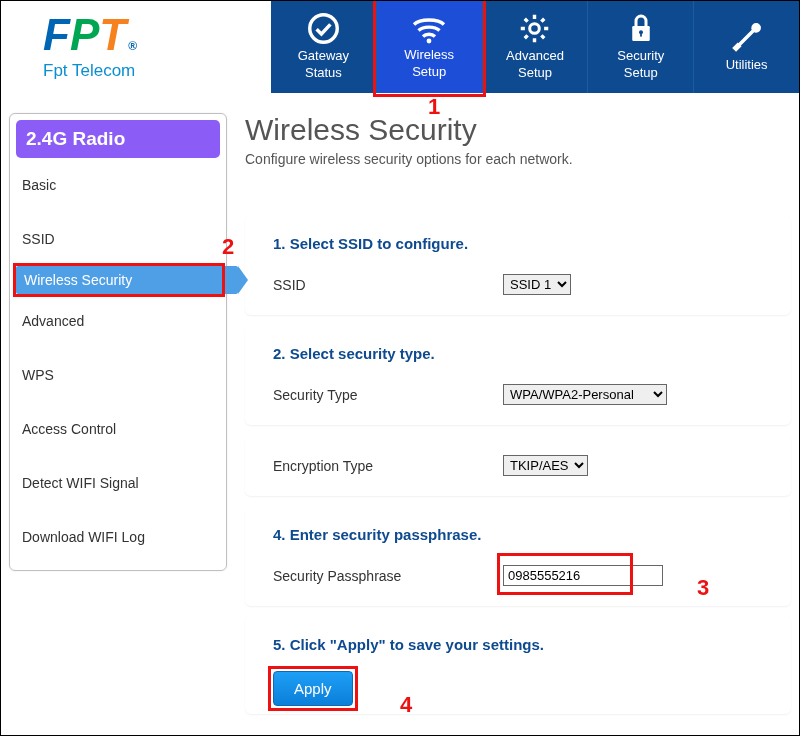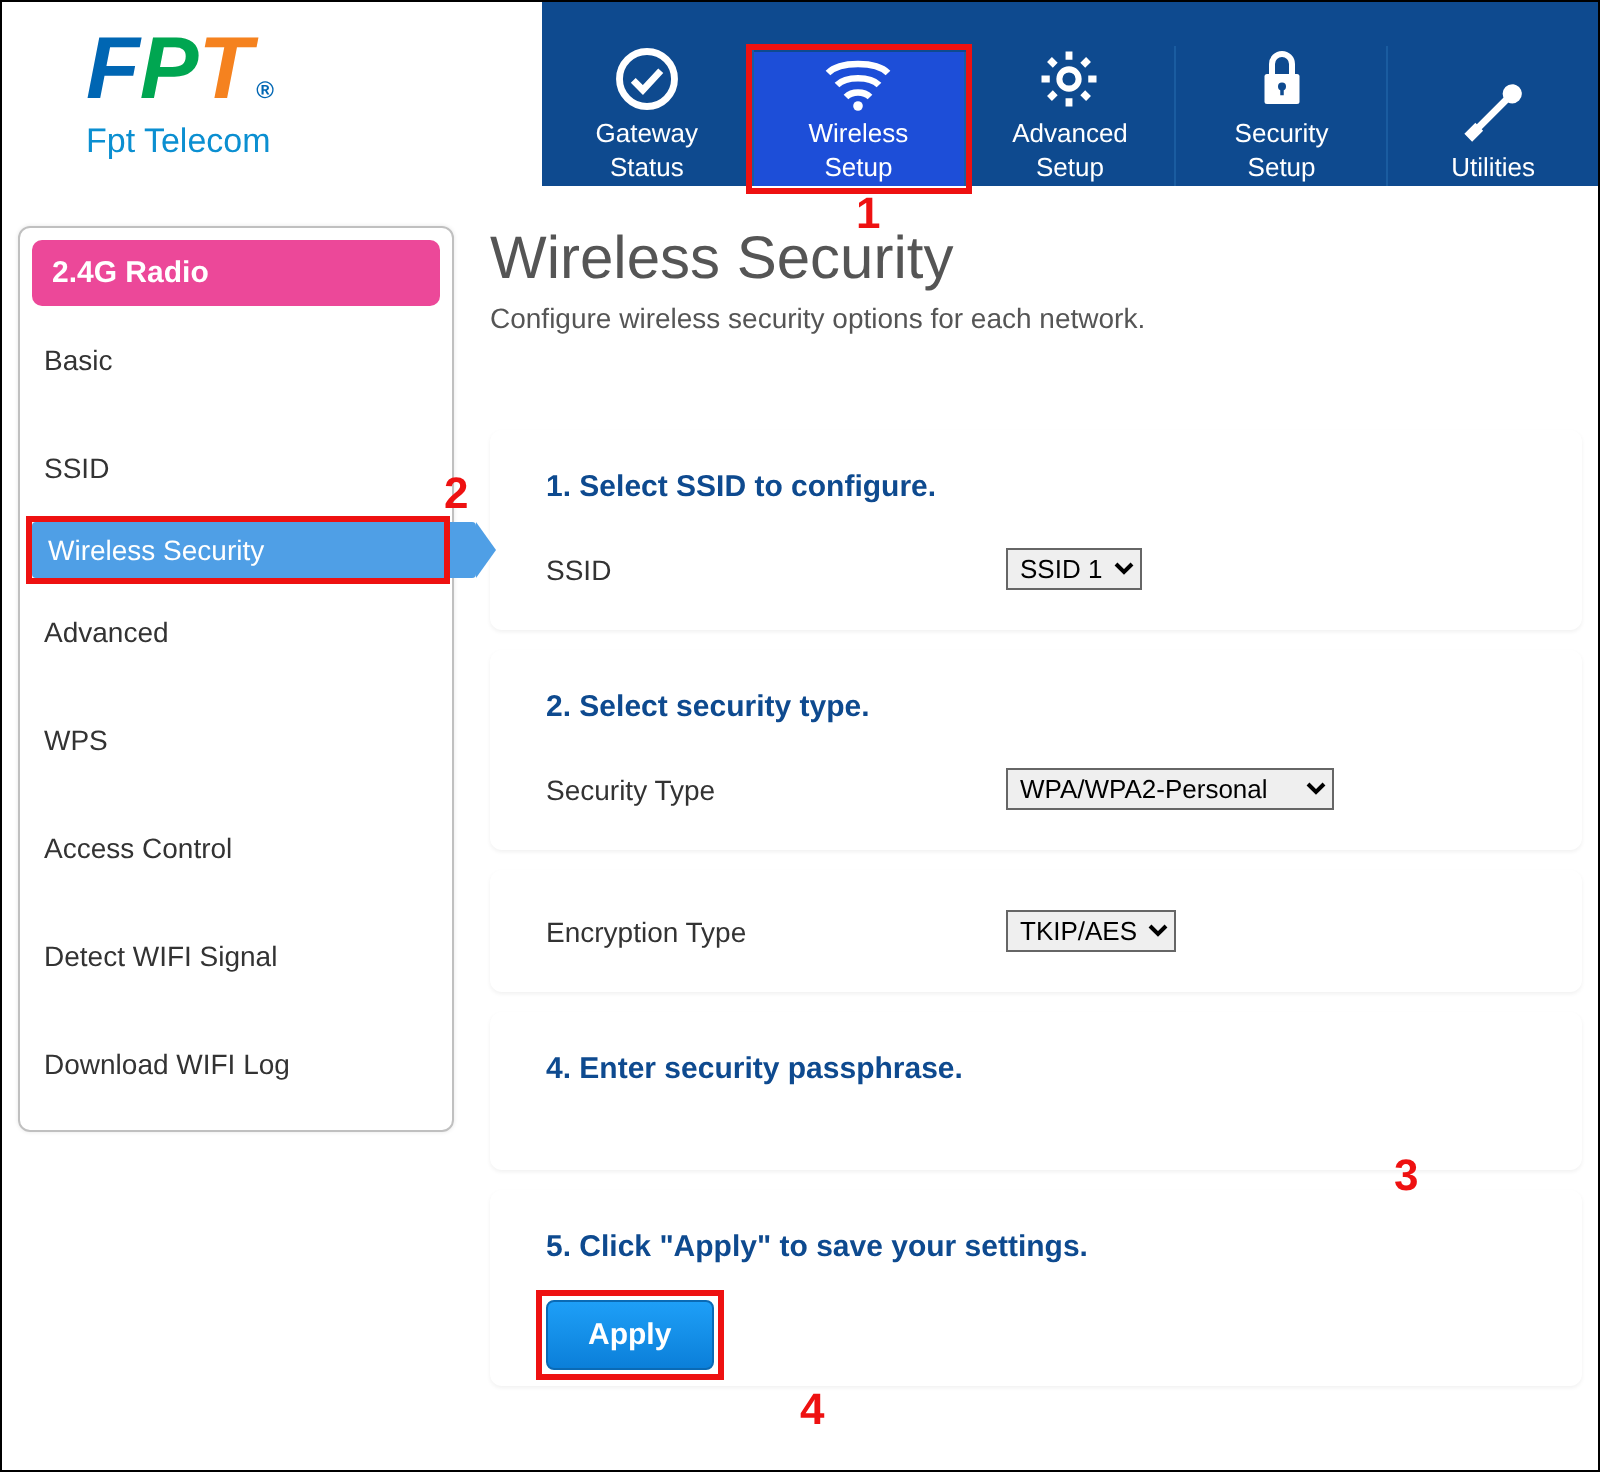--- a/index.html
+++ b/index.html
@@ -7,52 +7,52 @@
     
     .header { display: flex; height: 92px; }
     .logo-area { width: 270px; padding: 12px 0 8px 42px; background: #fff; }
     .logo-text { display: flex; align-items: baseline; font-size: 44px; font-weight: bold; font-style: italic; line-height: 1; }
     .logo-f { color: #0066b3; }
     .logo-p { color: #00a651; }
     .logo-t { color: #f5821f; }
     .logo-reg { font-size: 12px; color: #0066b3; font-style: normal; padding-left: 2px; }
     .logo-sub { color: #0b8fd1; font-size: 17px; margin-top: 4px; }
     
-    .nav { flex: 1; background: #0e4a8f; display: flex; align-items: flex-end; }
+    .nav { flex: 1; background: #0e4a8f; display: flex; }
     .nav-item { flex: 1; display: flex; flex-direction: column; align-items: center; justify-content: center; color: #fff; font-size: 13px; line-height: 1.3; text-align: center; cursor: pointer; border-right: 1px solid #1a5ca0; position: relative; }
     .nav-item:last-child { border-right: none; }
     .nav-item svg { margin-bottom: 3px; }
     .nav-item.active { background: #1d4ed8; }
     .nav-highlight-red { position: absolute; border: 3px solid #e11; top: -4px; left: -4px; right: -4px; bottom: -4px; pointer-events: none; }
     
     .content { display: flex; padding: 20px 8px 0 8px; gap: 18px; }
     
     .sidebar { width: 218px; border: 1px solid #c0c0c0; border-radius: 6px; padding: 6px; align-self: flex-start; box-shadow: 0 0 2px rgba(0,0,0,0.1); }
-    .sidebar-header { background: #ec4899; color: #fff; font-weight: bold; padding: 8px 10px; border-radius: 5px; font-size: 15px; }
+    .sidebar-header { background: #8b5cf6; color: #fff; font-weight: bold; padding: 8px 10px; border-radius: 5px; font-size: 19px; }
     .sidebar-item { padding: 19px 6px; color: #333; cursor: pointer; font-size: 14px; position: relative; }
     .sidebar-item.active { background: #4f9fe6; color: #fff; padding: 6px 8px; border-radius: 2px; margin-right: -18px; }
     .sidebar-item.active::after { content: ""; position: absolute; right: -10px; top: 0; width: 0; height: 0; border-top: 14px solid transparent; border-bottom: 14px solid transparent; border-left: 10px solid #4f9fe6; }
     .sidebar-highlight { position: absolute; border: 3px solid #e11; top: -3px; left: -3px; width: 212px; height: 34px; pointer-events: none; }
     
     .main { flex: 1; }
     .page-title { font-size: 30px; font-weight: normal; color: #555; margin-bottom: 4px; }
     .page-desc { font-size: 14px; color: #555; margin-bottom: 48px; }
     
     .card { background: #fff; border-radius: 6px; padding: 20px 28px; margin-bottom: 10px; box-shadow: 0 1px 2px rgba(0,0,0,0.06); }
     .card-title { color: #0e4a8f; font-weight: bold; font-size: 15px; margin-bottom: 22px; }
     .card-row { display: flex; align-items: center; }
     .card-label { width: 230px; color: #333; font-size: 14px; }
     
     select { border: 1px solid #666; font-size: 13px; padding: 1px 2px; background: #efefef; }
     input[type="text"] { border: 1px solid #666; font-size: 13px; padding: 2px 4px; width: 160px; }
     
     .passphrase-area { position: relative; }
     .pass-highlight { position: absolute; border: 3px solid #e11; top: -12px; left: -6px; width: 136px; height: 42px; pointer-events: none; }
     
-    .apply-btn { background: linear-gradient(#1e9ff7, #0b7fd9); color: #fff; font-weight: bold; border: 1px solid #0a6ab5; padding: 8px 20px; border-radius: 4px; cursor: pointer; font-size: 15px; position: relative; }
+    .apply-btn { background: linear-gradient(#1e9ff7, #0b7fd9); color: #fff; font-weight: normal; border: 1px solid #0a6ab5; padding: 8px 20px; border-radius: 4px; cursor: pointer; font-size: 15px; position: relative; }
     .apply-highlight { position: absolute; border: 3px solid #e11; top: -6px; left: -6px; right: -6px; bottom: -6px; pointer-events: none; }
     
     .annotation { position: absolute; font-size: 22px; font-weight: bold; color: #e11; }
     .ann-1 { top: 94px; left: 428px; }
     .ann-2 { top: 234px; left: 222px; }
     .ann-3 { top: 575px; left: 697px; }
     .ann-4 { top: 692px; left: 400px; }
   </style>
 </head>
 <body>
@@ -154,20 +154,27 @@
 
     <div class="card">
       <div class="card-row">
         <div class="card-label">Encryption Type</div>
         <select><option>TKIP/AES</option></select>
       </div>
     </div>
 
     <div class="card">
       <div class="card-title">4. Enter security passphrase.</div>
+      <div class="card-row">
+        <div class="card-label">Security Passphrase</div>
+        <div class="passphrase-area">
+          <div class="pass-highlight"></div>
+          <input type="text" value="0985555216" style="">
+        </div>
+      </div>
     </div>
 
     <div class="card" style="padding-bottom:8px">
       <div class="card-title" style="margin-bottom:18px">5. Click "Apply" to save your settings.</div>
       <button class="apply-btn">
         <div class="apply-highlight"></div>
         <span>Apply</span>
       </button>
     </div>
   </div>

